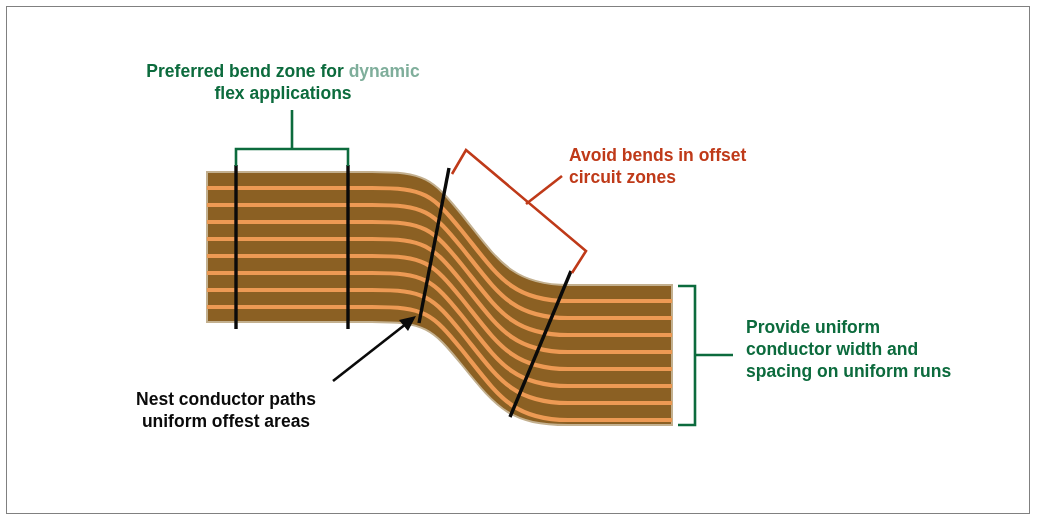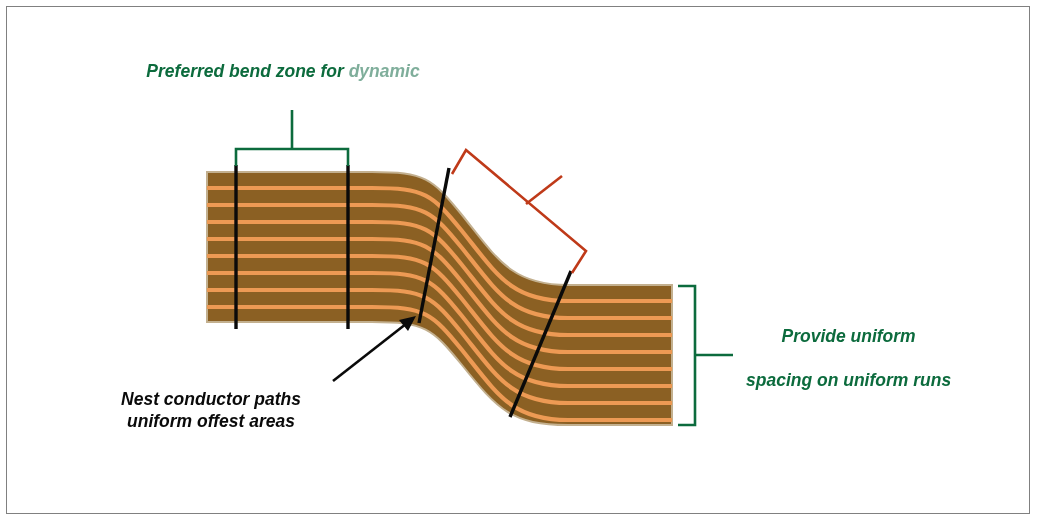--- a/index.html
+++ b/index.html
@@ -9,21 +9,20 @@
   }
   body {
     font-family: "Liberation Sans", sans-serif;
   }
   #stage {
     position: relative;
     width: 1037px;
     height: 519px;
     background: #ffffff;
     overflow: hidden;
-    font-style: italic;
   }
   #frame {
     position: absolute;
     left: 6px;
     top: 6px;
     width: 1024px;
     height: 508px;
     border: 1px solid #808080;
     box-sizing: border-box;
     background: #ffffff;
@@ -59,25 +58,24 @@
     top: 144px;
     font-size: 17.5px;
     color: #BF3A19;
     text-align: left;
   }
   #label-uniform {
     left: 746px;
     top: 316px;
     font-size: 17.5px;
     color: #0C6B3D;
-    text-align: center;
-    margin-top: 9px;
+    text-align: left;
   }
   #label-nest {
-    left: 97px;
+    left: 112px;
     top: 388px;
     font-size: 17.5px;
     color: #0A0A0A;
     text-align: center;
     width: 228px;
   }
 </style>
 </head>
 <body>
 
@@ -140,19 +138,20 @@
       <path d="M 678,286 L 695,286 L 695,425 L 678,425"></path>
       <line x1="695" y1="355" x2="733" y2="355"></line>
     </g>
 
     <g>
       <line x1="333" y1="381" x2="411" y2="320" stroke="#0A0A0A" stroke-width="2.6" stroke-linecap="butt"></line>
       <polygon points="416,316 399,320 408,331" fill="#0A0A0A"></polygon>
     </g>
   </svg>
 
-  <div class="lbl" id="label-bend-zone"><span>Preferred bend zone for </span><span class="muted">dynamic</span><br></div>
+  <div class="lbl" id="label-bend-zone"><span>Preferred bend zone for </span><span class="muted">dynamic</span><br><span>flex applications</span></div>
 
+  <div class="lbl" id="label-avoid"><span>Avoid bends in offset</span><br><span>circuit zones</span></div>
 
-  <div class="lbl" id="label-uniform"><span>Provide uniform</span><br><br><span>spacing on uniform runs</span></div>
+  <div class="lbl" id="label-uniform"><span>Provide uniform</span><br><span>conductor width and</span><br><span>spacing on uniform runs</span></div>
 
   <div class="lbl" id="label-nest"><span>Nest conductor paths</span><br><span>uniform offest areas</span></div>
 </div>
 
 </body></html>

